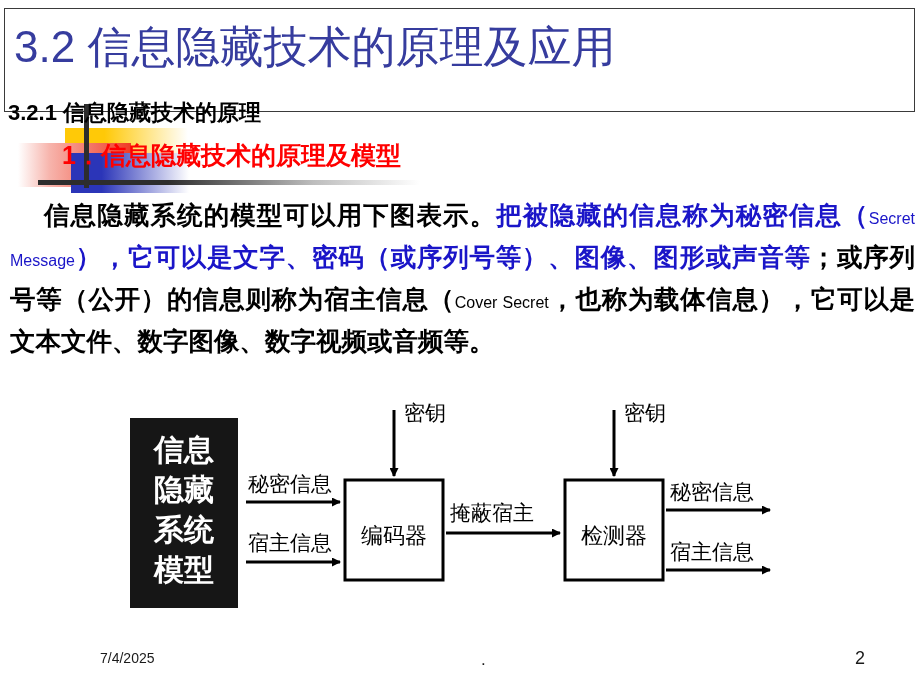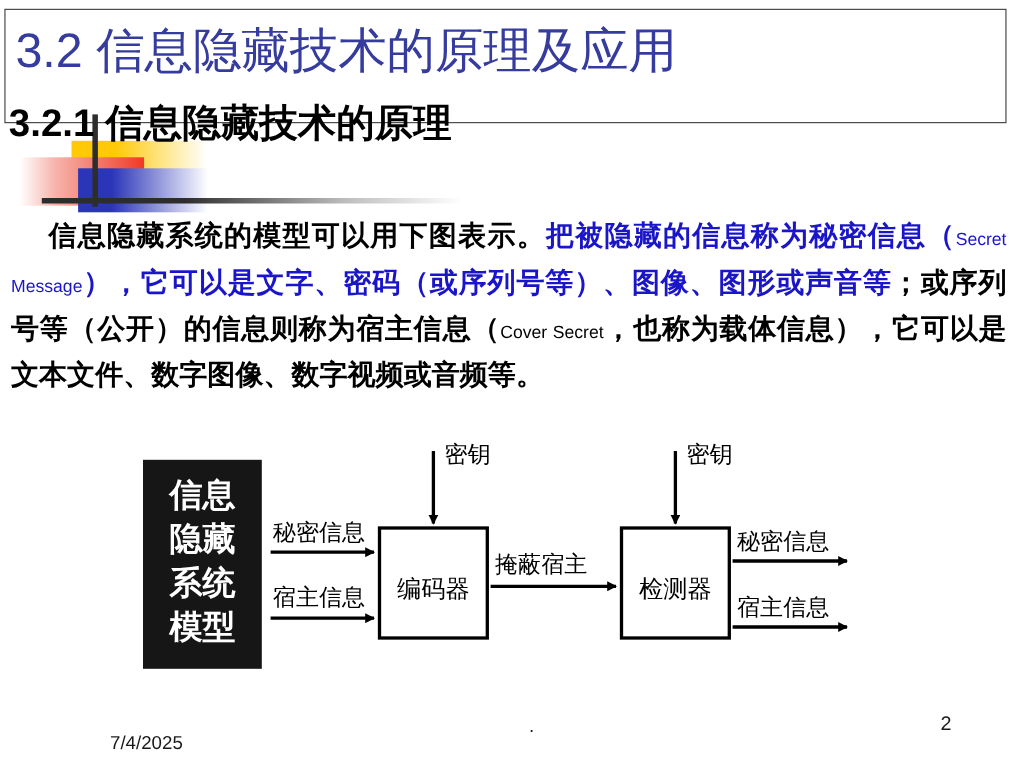--- a/index.html
+++ b/index.html
@@ -43,21 +43,21 @@
     color: #363c9e;
     white-space: nowrap;
     letter-spacing: 0px;
   }
 
   
   .subhead {
     position: absolute;
     left: 8px;
     top: 96px;
-    font-size: 35px;
+    font-size: 22px;
     line-height: 34px;
     color: #000000;
     font-weight: bold;
     white-space: nowrap;
     z-index: 8;
   }
 
   
   .deco-yellow {
     position: absolute;
@@ -150,22 +150,22 @@
     width: 920px;
     height: 235px;
     z-index: 5;
   }
   .diagram svg { display: block; }
 
   
   .footer-date {
     position: absolute;
     left: 100px;
-    top: 666px;
-    font-size: 17px;
+    top: 650px;
+    font-size: 14px;
     color: #1a1a1a;
   }
   .footer-mid {
     position: absolute;
     left: 481px;
     top: 650px;
     font-size: 17px;
     color: #1a1a1a;
   }
   .footer-page {
@@ -185,20 +185,21 @@
   <div class="title-text">3.2  信息隐藏技术的原理及应用</div>
 
   <div class="subhead">3.2.1  信息隐藏技术的原理</div>
 
   <div class="deco-yellow"></div>
   <div class="deco-pink"></div>
   <div class="deco-blue"></div>
   <div class="deco-vline"></div>
   <div class="deco-hline"></div>
 
+  <div class="red-head">1．信息隐藏技术的原理及模型</div>
 
   <div class="body-par"><span>信息隐藏系统的模型可以用下图表示。</span><span class="blue">把被隐藏的信息称为秘密信息（</span><span class="blue mono">Secret Message</span><span class="blue">），它可以是文字、密码（或序列号等）、图像、图形或声音等</span><span>；或序列号等（公开）的信息则称为宿主信息（</span><span class="mono">Cover Secret</span><span>，也称为载体信息），它可以是文本文件、数字图像、数字视频或音频等。</span></div>
 
   <div class="diagram">
     <svg width="920" height="235" viewBox="0 0 920 235" xmlns="http://www.w3.org/2000/svg">
       <defs>
         <marker id="arrowhead" markerWidth="9" markerHeight="9" refX="8" refY="4.5" orient="auto" markerUnits="userSpaceOnUse">
           <path d="M0,0 L9,4.5 L0,9 Z" fill="#000000"></path>
         </marker>
       </defs>

